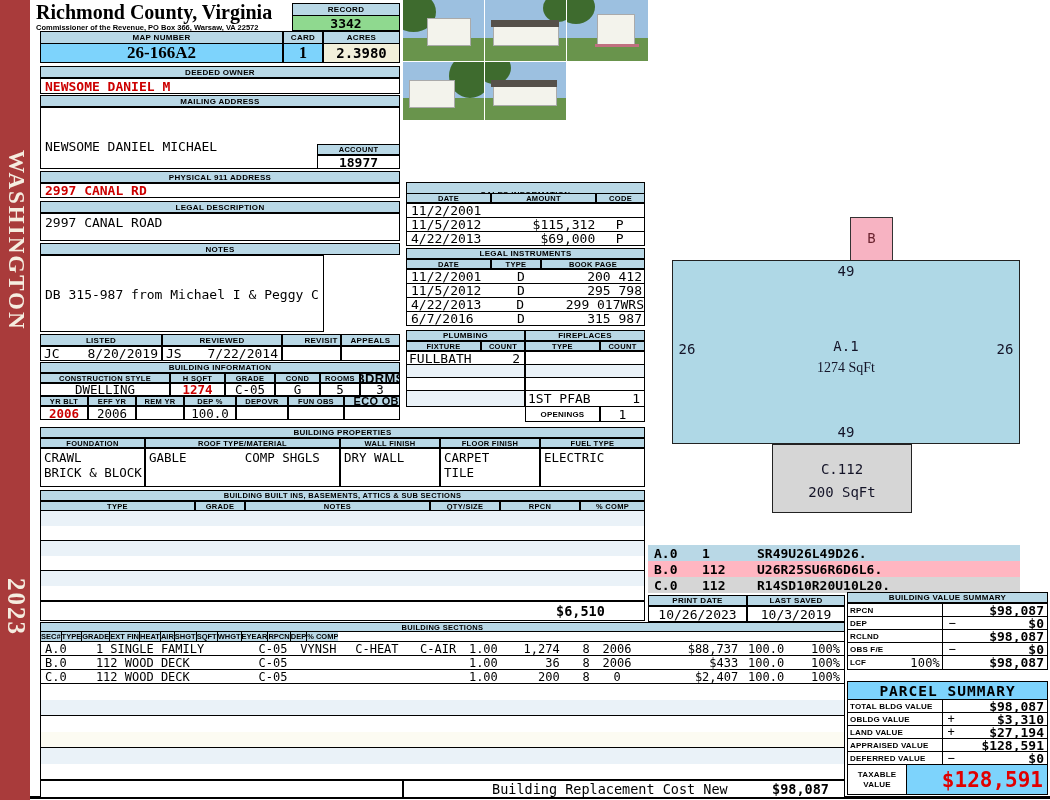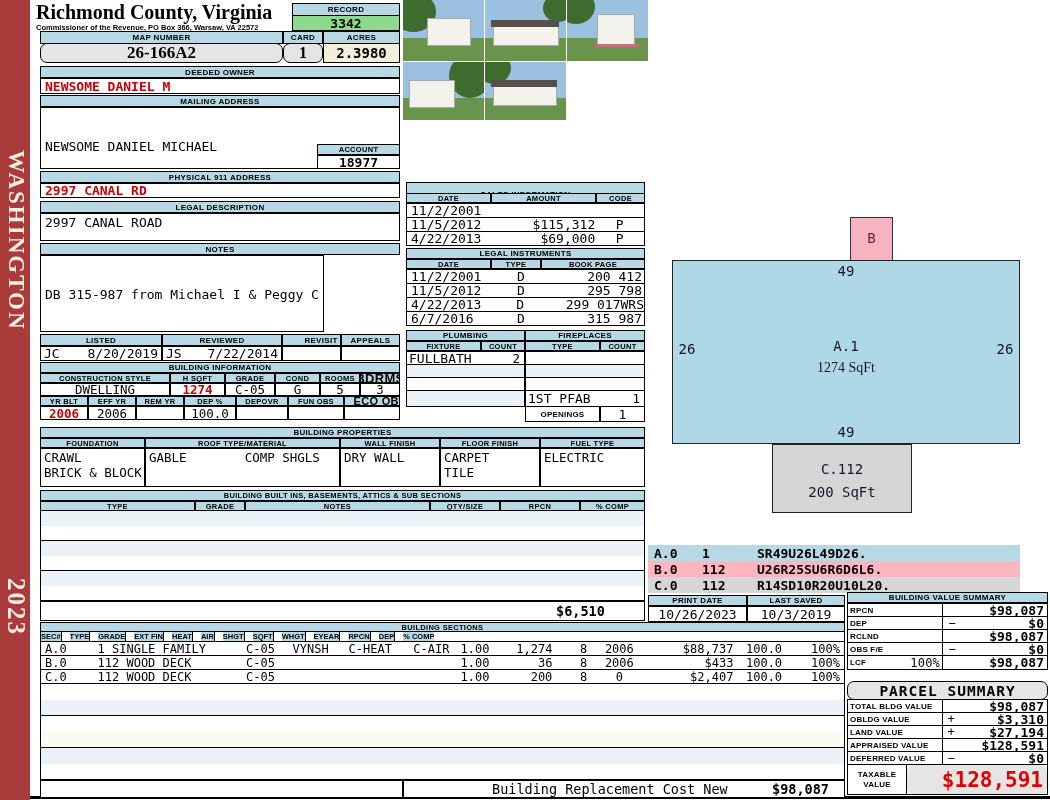--- a/index.html
+++ b/index.html
@@ -11,25 +11,25 @@
        font:bold 8px "Liberation Sans",sans-serif;letter-spacing:.3px;
        display:flex;align-items:center;justify-content:center;white-space:nowrap;overflow:hidden;}
   
   .cell{position:absolute;box-sizing:border-box;border:1px solid #000;background:#fff;
         font:13px "DejaVu Sans Mono",monospace;display:flex;align-items:center;
         white-space:pre;overflow:hidden;}
   .b{font-weight:bold;}
   .red{color:#CC0000;}
   .ctr{justify-content:center;}
   .pl4{padding-left:4px;}
-  .yellow{background:#e5e5e5;border-radius:7px;} .green{background:#8FD98F;} .cream{background:#F2F0DA;}
+  .yellow{background:#7dd3fc;} .green{background:#8FD98F;} .cream{background:#F2F0DA;}
   .altrow{background:#EAF2F8;}
   
   .bsrow{position:absolute;left:40px;width:805px;box-sizing:border-box;display:flex;
-         font:12px "DejaVu Sans Mono",monospace;align-items:center;gap:8px;}
+         font:12px "DejaVu Sans Mono",monospace;align-items:center;}
   .bsrow>div{box-sizing:border-box;height:100%;display:flex;align-items:center;white-space:pre;overflow:hidden;}
   .c0{width:55px;padding-left:4px;} .c1{width:150px;} .c2{width:55px;justify-content:center;}
   .c3{width:55px;} .c4{width:65px;} .c5{width:42px;} .c6{width:42px;justify-content:flex-end;padding-right:6px;}
   .c7{width:62px;justify-content:flex-end;padding-right:6px;} .c8{width:24px;justify-content:flex-end;}
   .c9{width:55px;justify-content:center;} .c10{width:98px;justify-content:flex-end;padding-right:4px;}
   .c11{width:50px;justify-content:flex-end;padding-right:8px;} .c12{width:52px;justify-content:flex-end;padding-right:4px;}
   .bshead>div{background:#B9D8E6;border-right:1px solid #000;font:bold 7.5px "Liberation Sans",sans-serif;
               justify-content:center;padding:0;}
   .bshead>div:last-child{border-right:none;}
   

